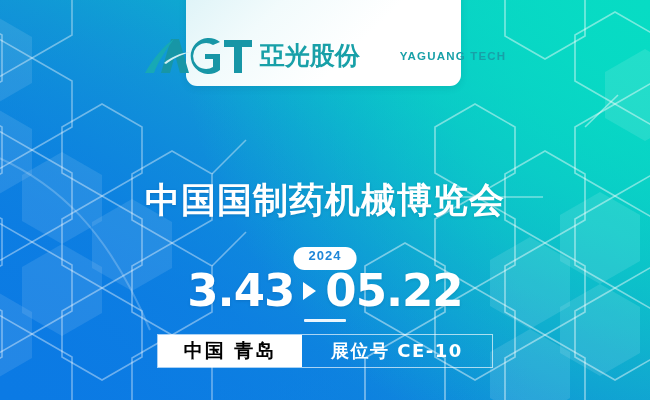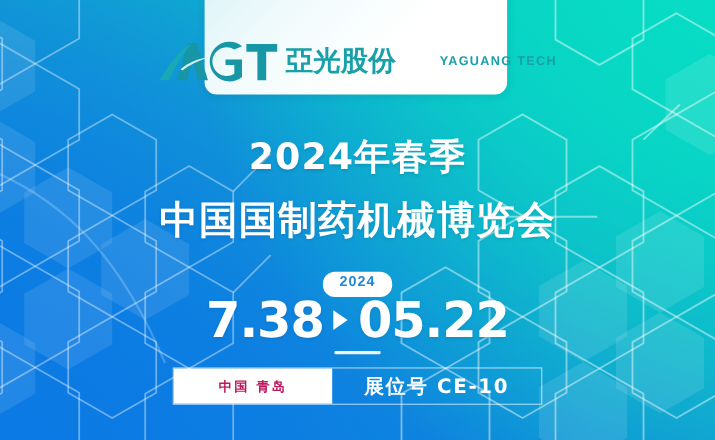--- a/index.html
+++ b/index.html
@@ -180,26 +180,26 @@
     width: 336px;
     height: 34px;
     box-sizing: border-box;
     border: 1px solid rgba(255,255,255,0.65);
     display: flex;
     align-items: stretch;
   }
   #info-left {
     width: 144px;
     background: #ffffff;
-    color: #be185d;
+    color: #000000;
     display: flex;
     align-items: center;
     justify-content: center;
     font-family: "DejaVu Sans", sans-serif;
-    font-size: 12px;
+    font-size: 19px;
     font-weight: 700;
     letter-spacing: 2px;
     white-space: nowrap;
   }
   #info-right {
     flex: 1;
     display: flex;
     align-items: center;
     justify-content: center;
     color: #ffffff;
@@ -306,27 +306,26 @@
       </svg>
 
       <div id="logo-cn-block">
         <div id="logo-cn">亞光股份</div>
         <div id="logo-en">YAGUANG TECH</div>
       </div>
 
     </div>
   </div>
 
-  <div id="title-1">2024年春季</div>
   <div id="title-2">中国国制药机械博览会</div>
 
   <div id="year-pill">2024</div>
 
   <div id="date-row">
-    <span class="date-num">7.38</span>
+    <span class="date-num">3.43</span>
     <span id="date-arrow"></span>
     <span class="date-num">05.22</span>
   </div>
   <div id="date-underline"></div>
 
   <div id="info-bar">
     <div id="info-left">中国 青岛</div>
     <div id="info-right">展位号 CE-10</div>
   </div>
 

